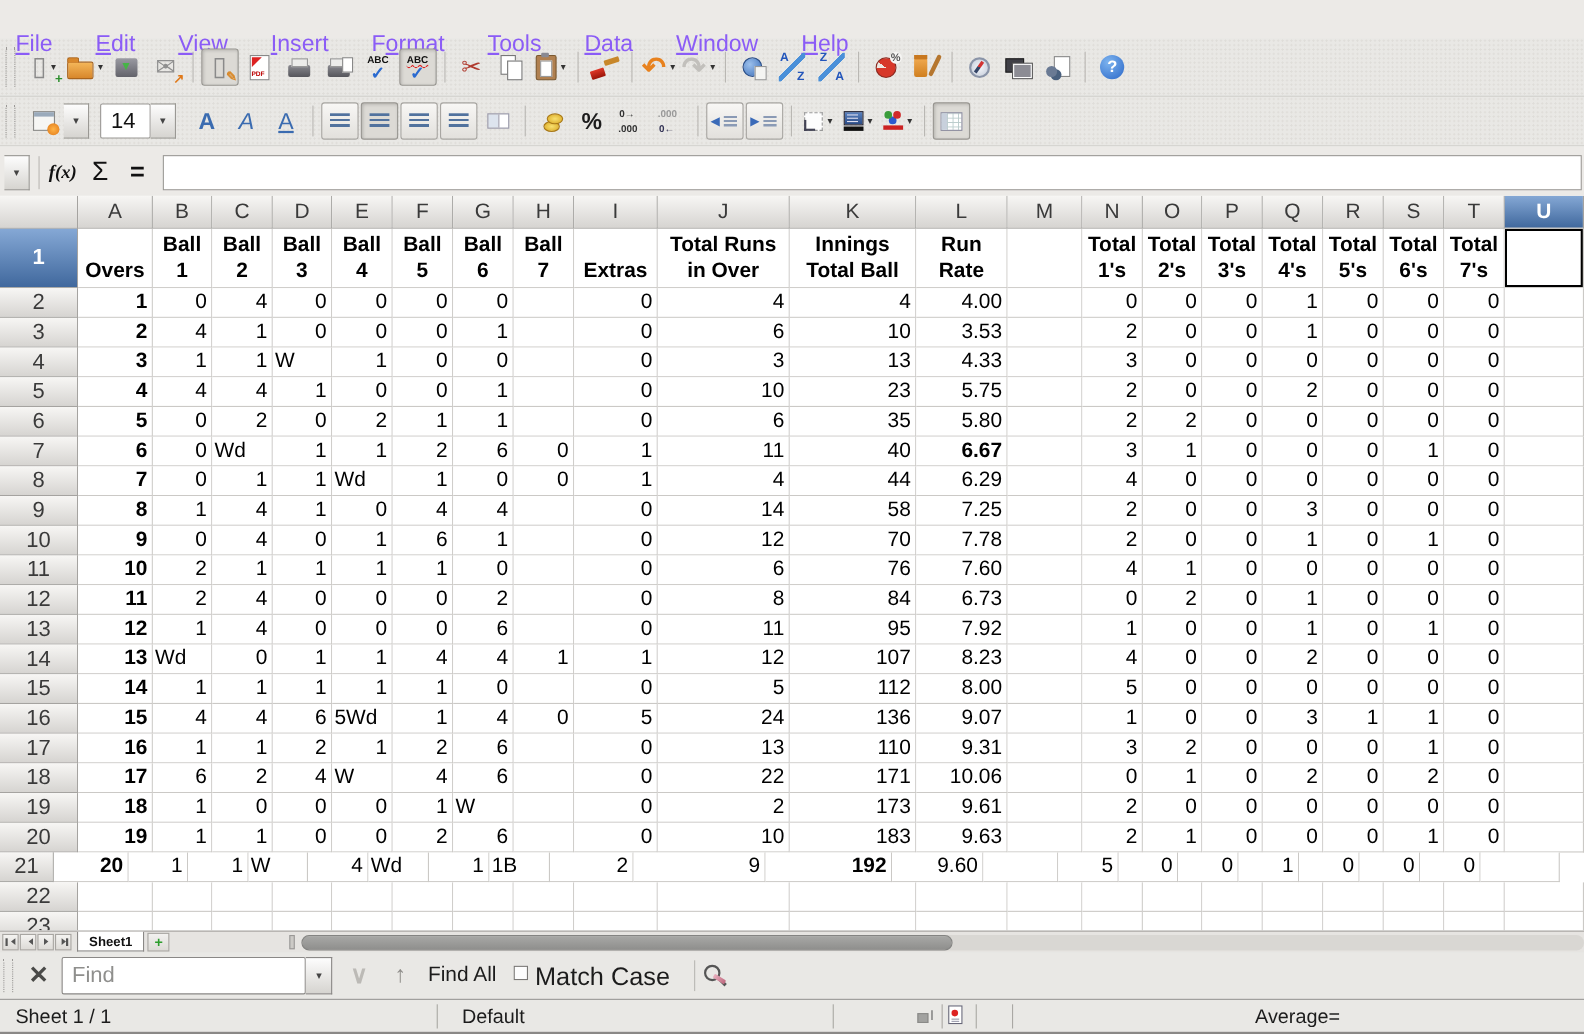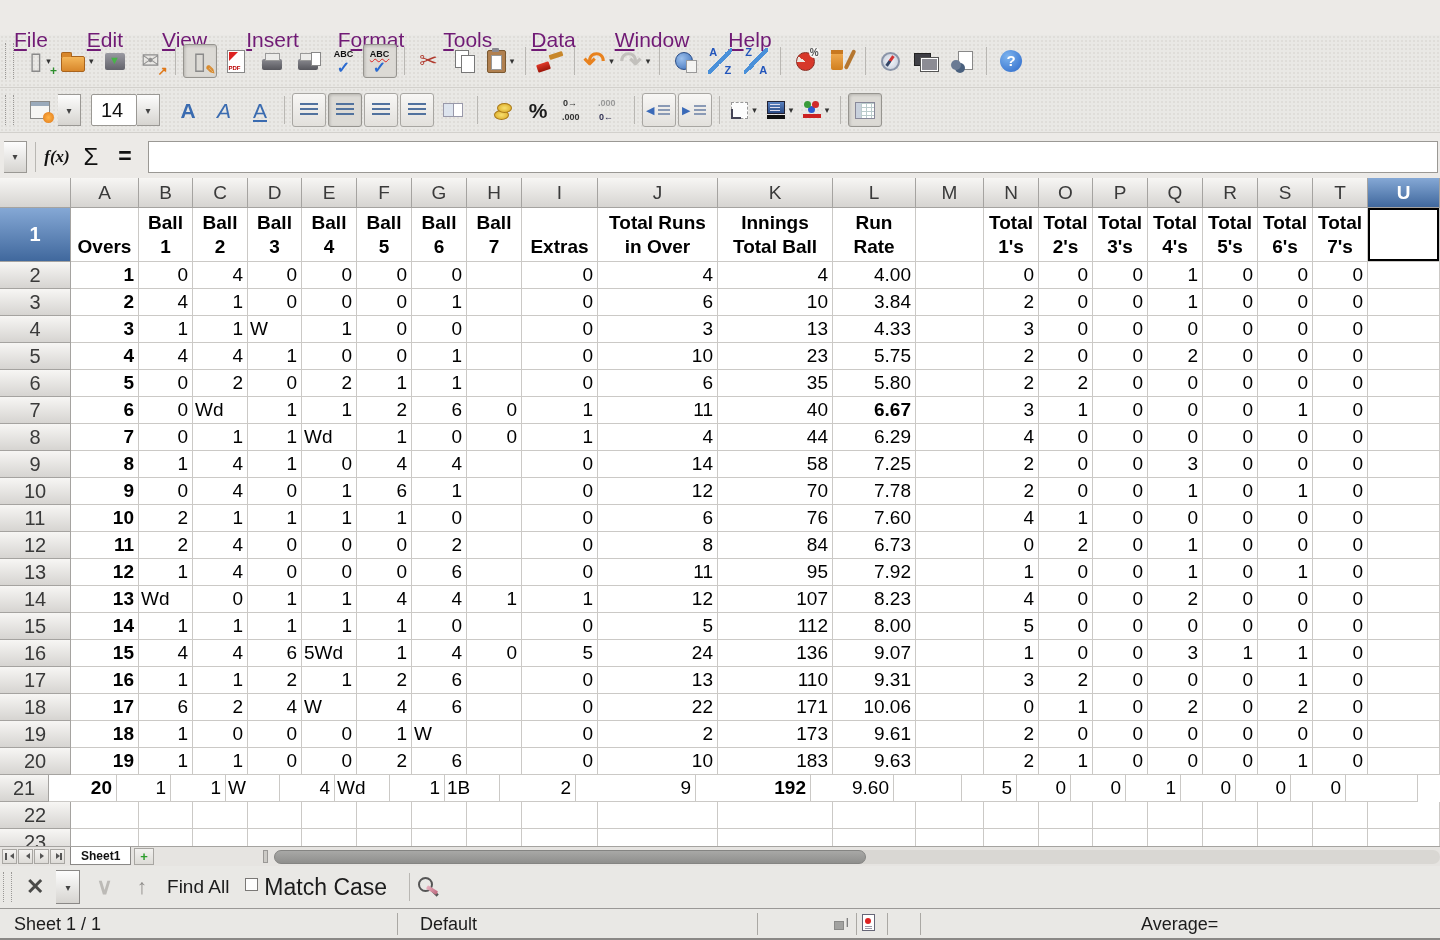--- a/index.html
+++ b/index.html
@@ -8,21 +8,21 @@
     background:#e9e8e5;
     font-family:"Liberation Sans",sans-serif;
     -webkit-font-smoothing:antialiased;
   }
   .texture{
     background-image:radial-gradient(#dfddd9 1px, transparent 1px);
     background-size:4px 4px;
   }
   
   .menu-bar{height:35px;display:flex;align-items:center;padding-left:14px;background:#eceae7;}
-  .menu-item{font-size:21px;color:#701a75;margin-right:39px;white-space:nowrap;cursor:default;margin-top:44px;}
+  .menu-item{font-size:21px;color:#8b5cf6;margin-right:39px;white-space:nowrap;cursor:default;margin-top:44px;}
   .menu-item u{text-decoration:underline;}
   
   .std-toolbar{height:52px;display:flex;align-items:center;padding-left:2px;border-bottom:1px solid #d2d0cc;}
   .fmt-toolbar{height:44px;display:flex;align-items:center;padding-left:2px;border-bottom:1px solid #d2d0cc;}
   .tb-handle{width:7px;height:70%;border-left:1px dotted #9a9896;border-right:1px dotted #9a9896;margin:0 8px 0 3px;}
   .tbsep{width:1px;height:28px;background:#b9b7b3;margin:0 6px;flex:none;}
   .tbicon{height:34px;min-width:34px;padding:0 2px;display:flex;align-items:center;justify-content:center;position:relative;margin:0 1px;border-radius:3px;flex:none;box-sizing:border-box;}
   .tbicon.framed{border:1px solid #a8a6a2;background:linear-gradient(#f8f7f5,#e2e0dc);}
   .tbicon.pressed{border:1px solid #96948f;background:#dcdad5;box-shadow:inset 1px 1px 3px rgba(0,0,0,.18);}
   .tbicon .glyph{line-height:1;font-size:18px;}
@@ -468,21 +468,21 @@
       <div class="gcell data num" style="width: 54px; height: 27px;">4</div>
       <div class="gcell data num" style="width: 55px; height: 27px;">1</div>
       <div class="gcell data num" style="width: 54px; height: 27px;">0</div>
       <div class="gcell data num" style="width: 55px; height: 27px;">0</div>
       <div class="gcell data num" style="width: 55px; height: 27px;">0</div>
       <div class="gcell data num" style="width: 55px; height: 27px;">1</div>
       <div class="gcell data" style="width: 55px; height: 27px;"></div>
       <div class="gcell data num" style="width: 76px; height: 27px;">0</div>
       <div class="gcell data num" style="width: 120px; height: 27px;">6</div>
       <div class="gcell data num" style="width: 115px; height: 27px;">10</div>
-      <div class="gcell data num" style="width: 83px; height: 27px;">3.84</div>
+      <div class="gcell data num" style="width: 83px; height: 27px;">3.53</div>
       <div class="gcell data" style="width: 68px; height: 27px;"></div>
       <div class="gcell data num" style="width: 55px; height: 27px;">2</div>
       <div class="gcell data num" style="width: 54px; height: 27px;">0</div>
       <div class="gcell data num" style="width: 55px; height: 27px;">0</div>
       <div class="gcell data num" style="width: 55px; height: 27px;">1</div>
       <div class="gcell data num" style="width: 55px; height: 27px;">0</div>
       <div class="gcell data num" style="width: 55px; height: 27px;">0</div>
       <div class="gcell data num" style="width: 55px; height: 27px;">0</div>
       <div class="gcell data" style="width: 72px; height: 27px;"></div>
     </div>
@@ -979,20 +979,23 @@
   <span class="stab-add">+</span>
   <span class="tab-splitter"></span>
   <span class="hs-track">
     <span class="hs-thumb"></span>
   </span>
 </div>
 
 <div class="findbar texture">
   <span class="tb-handle"></span>
   <span class="fb-close">✕</span>
+  <span class="fb-input">
+    <span class="placeholder">Find</span>
+  </span>
   <span class="fb-dd">▾</span>
   <span class="fb-next">∨</span>
   <span class="fb-prev">↑</span>
   <span class="fb-findall">Find All</span>
   <span class="fb-check"></span>
   <span class="fb-mc">Match Case</span>
   <span class="fb-sep"></span>
   <span class="ic ic-findreplace"></span>
 </div>
 

